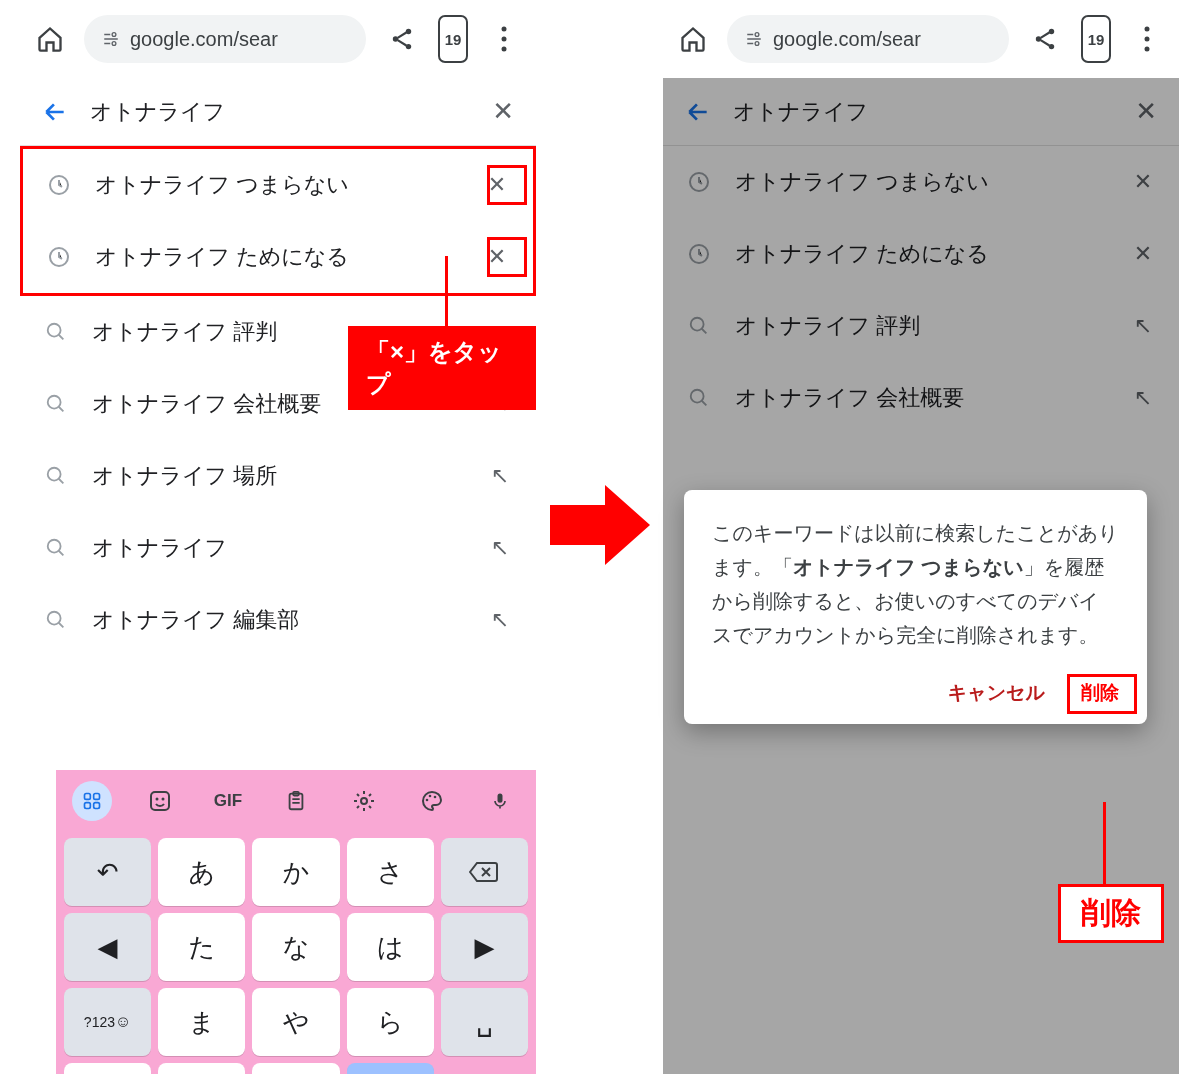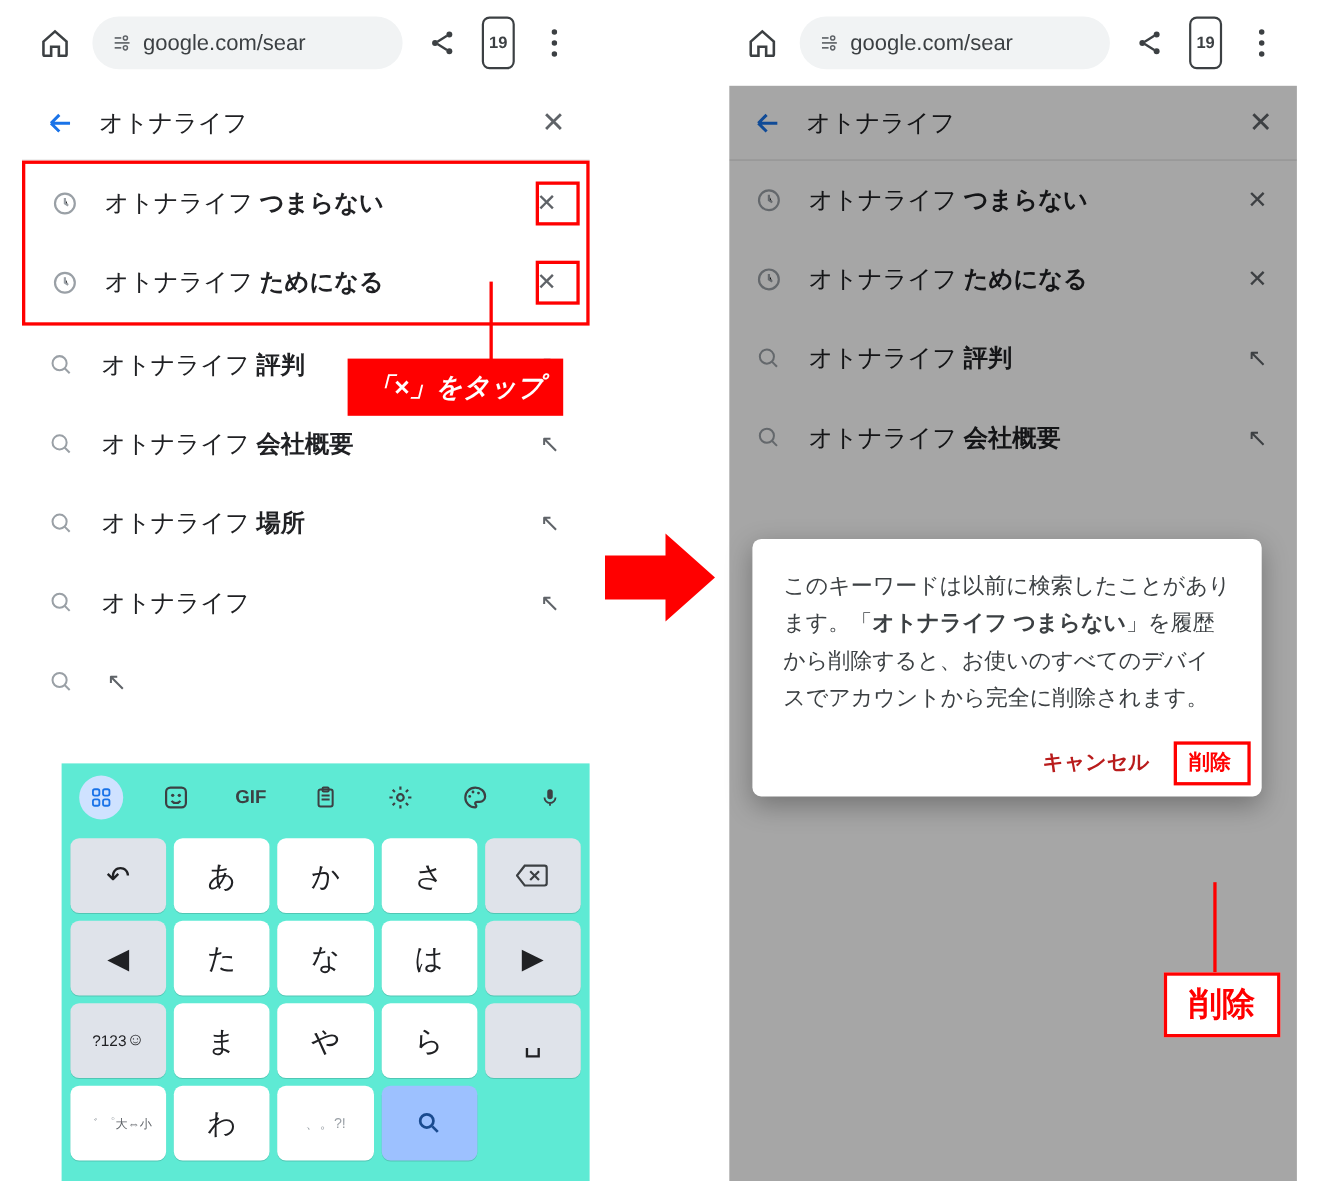--- a/index.html
+++ b/index.html
@@ -17,40 +17,40 @@
 
 .searchbar { height: 68px; display: flex; align-items: center; padding: 0 22px; gap: 22px; border-bottom: 1px solid #e0e0e0; }
 .back-arrow { color: #1a73e8; }
 .searchbar input { flex: 1; border: none; font-size: 22px; color: #202124; outline: none; background: transparent; }
 .clear-x { color: #5f6368; font-size: 26px; }
 
 .suggestions { position: relative; }
 .srow { height: 72px; display: flex; align-items: center; padding: 0 22px; gap: 22px; }
 .srow .ic { width: 28px; display: flex; align-items: center; justify-content: center; color: #9aa0a6; }
 .srow .txt { flex: 1; font-size: 22px; color: #202124; }
-.srow .txt b { font-weight: 700; }
+.srow .txt b { font-weight: 400; }
 .srow .act { width: 28px; display: flex; align-items: center; justify-content: center; color: #5f6368; font-size: 22px; }
 
 .highlight-box { border: 3px solid #ff0000; }
 .small-red-box { border: 3px solid #ff0000; position: absolute; }
 
 .callout-red { position: absolute; background: #ff0000; color: #fff; font-size: 24px; font-weight: 700; padding: 10px 18px; }
 .callout-line { position: absolute; background: #ff0000; }
 
 .overlay-dim { position: absolute; inset: 0; background: rgba(0,0,0,.35); }
 .dialog { position: absolute; left: 21px; right: 32px; top: 412px; background: #fff; border-radius: 8px; padding: 26px 28px 18px; box-shadow: 0 8px 24px rgba(0,0,0,.3); }
 .dialog .body { font-size: 20px; color: #3c4043; line-height: 1.7; }
 .dialog .body b { font-weight: 700; }
 .dialog .actions { display: flex; justify-content: flex-end; gap: 36px; margin-top: 28px; font-size: 19px; font-weight: 700; }
 .dialog .cancel { color: #b91c1c; }
 .dialog .delete { color: #ff0000; }
 
 .callout-white { position: absolute; background: #fff; border: 3px solid #ff0000; color: #ff0000; font-size: 30px; font-weight: 700; padding: 6px 20px; }
 
-.keyboard { position: absolute; left: 0; right: 0; bottom: 0; height: 380px; background: #5eead4; margin-left: 36px; }
+.keyboard { position: absolute; left: 0; right: 0; bottom: 0; height: 304px; background: #f9a8d4; margin-left: 36px; }
 .kbar { height: 62px; display: flex; align-items: center; justify-content: space-between; padding: 0 16px; }
 .kbar .kic { width: 40px; height: 40px; display: flex; align-items: center; justify-content: center; color: #3c4043; }
 .kbar .kic.first { background: #cfe2ff; border-radius: 50%; color: #1a73e8; }
 .kgrid { display: grid; grid-template-columns: repeat(5,1fr); gap: 7px; padding: 6px 8px; }
 .key { background: #fff; border-radius: 8px; height: 68px; display: flex; align-items: center; justify-content: center; font-size: 26px; color: #202124; box-shadow: 0 1px 0 rgba(0,0,0,.15); }
 .key.fn { background: #dfe3ea; }
 .key.search { background: #9dc1ff; }
 .key .sub { font-size: 11px; color: #5f6368; }
 .key.multi { flex-direction: row; }
 
@@ -172,25 +172,26 @@
       <span class="txt"><span>オトナライフ</span><b></b></span>
       <span class="act">↖</span>
     </div>
     <div class="srow">
       <span class="ic">
           <svg width="22" height="22" viewBox="0 0 24 24">
             <circle cx="10" cy="10" r="7" fill="none" stroke="#9aa0a6" stroke-width="2"></circle>
             <path stroke="#9aa0a6" stroke-width="2" d="M15 15l5 5"></path>
           </svg>
         </span>
+      <span class="txt"><span>オトナライフ </span><b>編集部</b></span>
       <span class="act">↖</span>
     </div>
 
     <div class="callout-line" style="left:425px;top:110px;width:3px;height:72px;"></div>
-    <div class="callout-red" style="left:296px;top:180px;font-style:italic;">「×」をタップ</div>
+    <div class="callout-red" style="left:328px;top:180px;">「×」をタップ</div>
   </div>
 
   <div class="keyboard">
     <div class="kbar">
       <span class="kic first">
           <svg width="20" height="20" viewBox="0 0 24 24">
             <rect x="3" y="3" width="7" height="7" rx="2" fill="none" stroke="#1a73e8" stroke-width="2"></rect>
             <rect x="14" y="3" width="7" height="7" rx="2" fill="none" stroke="#1a73e8" stroke-width="2"></rect>
             <rect x="3" y="14" width="7" height="7" rx="2" fill="none" stroke="#1a73e8" stroke-width="2"></rect>
             <rect x="14" y="14" width="7" height="7" rx="2" fill="none" stroke="#1a73e8" stroke-width="2"></rect>

